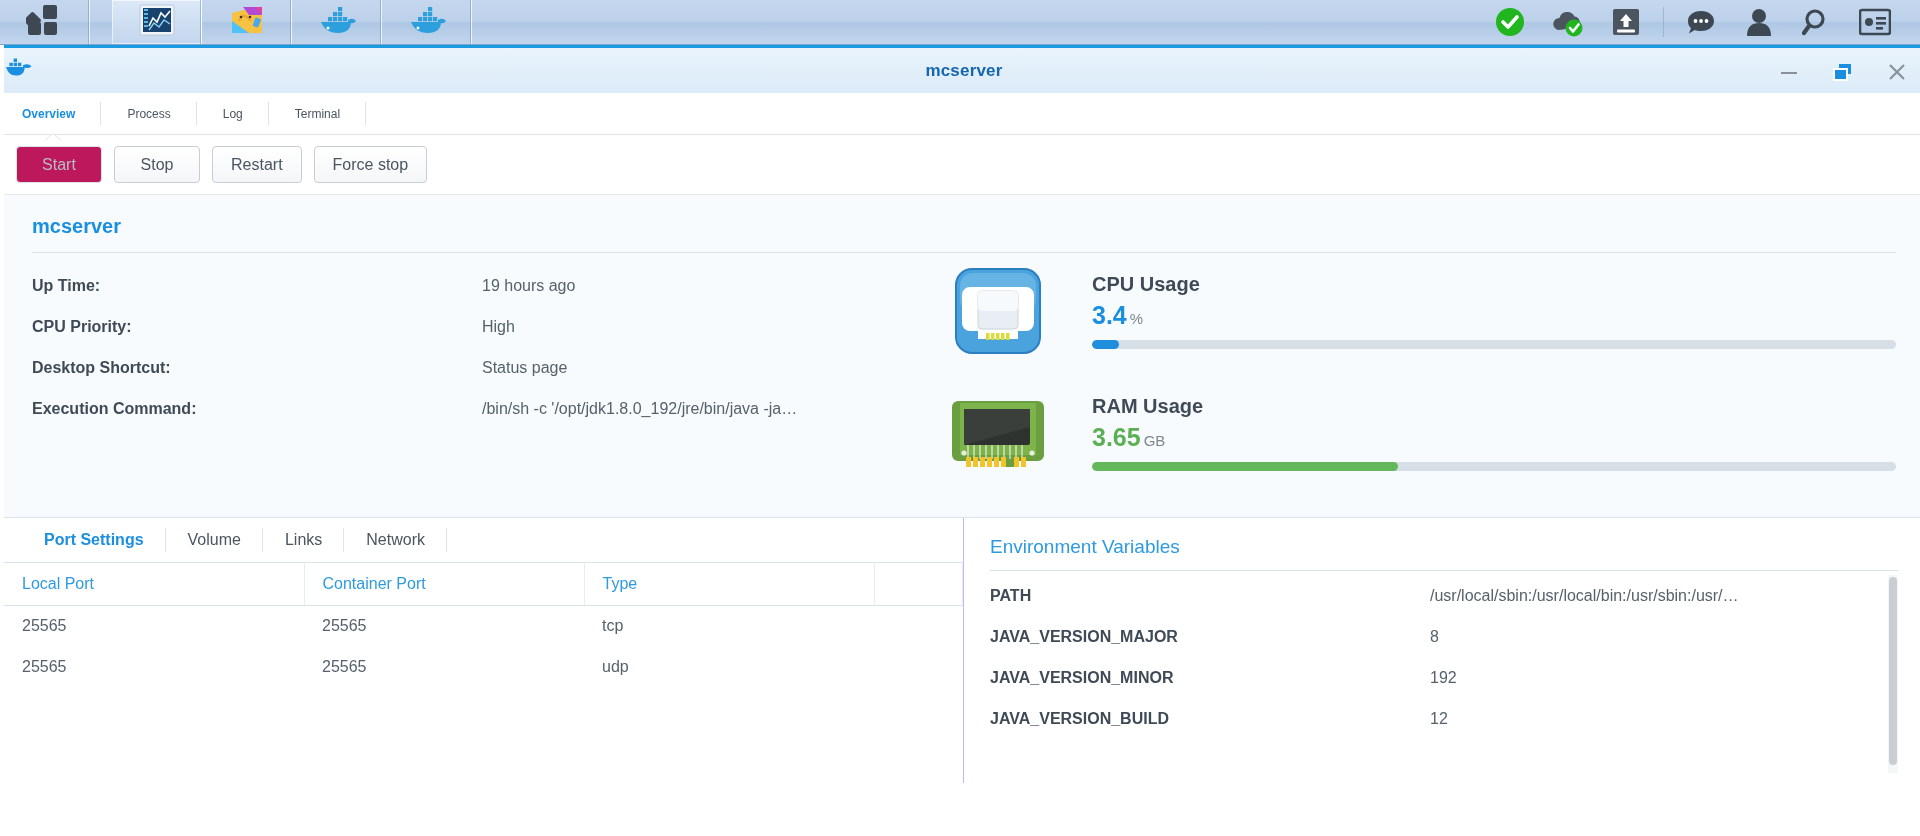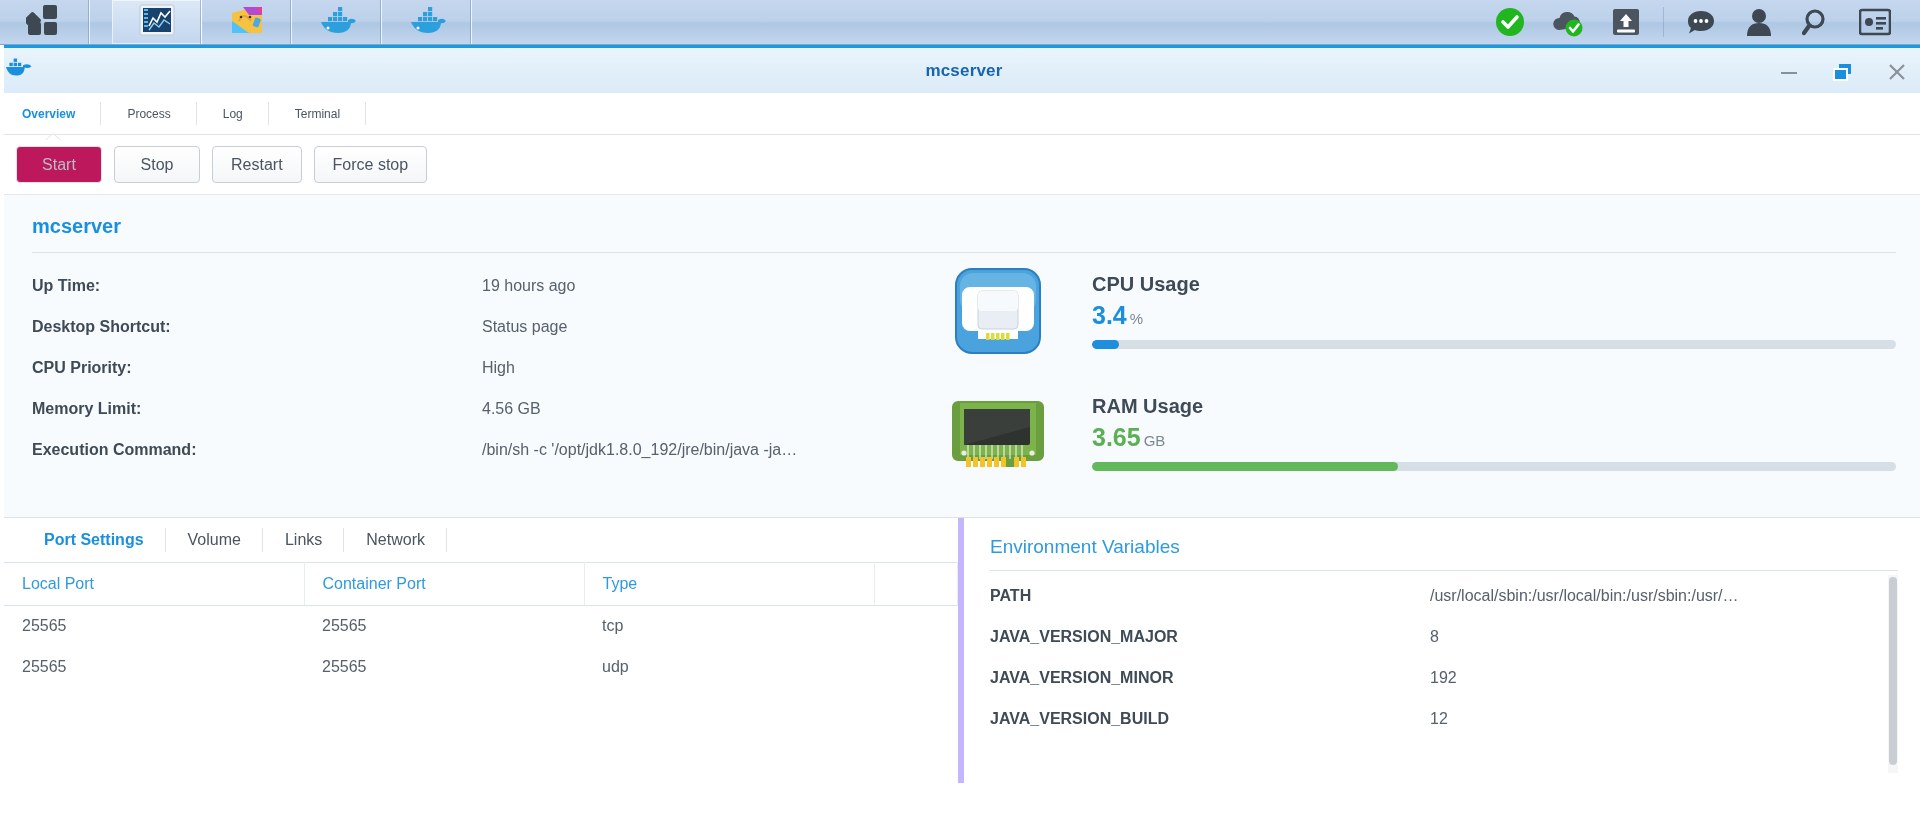--- a/index.html
+++ b/index.html
@@ -135,21 +135,21 @@
   .gauge-num.cpu { color: #1a8fe0; }
   .gauge-num.ram { color: #5ab052; }
   .gauge-unit { font-size: 15px; font-weight: normal; color: #7b8792; margin-left: 3px; }
   .bar-track { height: 9px; border-radius: 5px; background: #d6dee6; margin-top: 10px; overflow: hidden; }
   .bar-fill { height: 100%; border-radius: 5px; }
   .bar-fill.cpu { background: #1f8fdd; }
   .bar-fill.ram { background: #64b85c; }
 
   
   .bottom { display: flex; height: 266px; border-top: 1px solid #dbe3ea; background: #fff; }
-  .bl { width: 960px; border-right: 6px solid #c4b5fd; }
+  .bl { width: 960px; border-right: 1px solid #c4b5fd; }
   .br { flex: 1; padding: 18px 26px 0 26px; position: relative; }
 
   .subtabbar { height: 44px; display: flex; align-items: stretch; padding-left: 18px; }
   .subtab {
     position: relative; display: flex; align-items: center; padding: 0 22px;
     font-size: 16px; color: #4a5560; cursor: pointer;
   }
   .subtab::after {
     content: ""; position: absolute; right: 0; top: 10px; bottom: 10px;
     width: 1px; background: #dfe4e8;
@@ -389,30 +389,26 @@
     <div class="ov-title">mcserver</div>
     <div class="ov-rule"></div>
 
     <div class="ov-body">
       <div class="info-table">
         <div class="info-row">
           <div class="info-label">Up Time:</div>
           <div class="info-value">19 hours ago</div>
         </div>
         <div class="info-row">
+          <div class="info-label">CPU Priority:</div>
+          <div class="info-value">High</div>
+        </div>
+        <div class="info-row">
           <div class="info-label">Desktop Shortcut:</div>
           <div class="info-value">Status page</div>
-        </div>
-        <div class="info-row">
-          <div class="info-label">CPU Priority:</div>
-          <div class="info-value">High</div>
-        </div>
-        <div class="info-row">
-          <div class="info-label">Memory Limit:</div>
-          <div class="info-value">4.56 GB</div>
         </div>
         <div class="info-row">
           <div class="info-label">Execution Command:</div>
           <div class="info-value">/bin/sh -c '/opt/jdk1.8.0_192/jre/bin/java -ja…</div>
         </div>
       </div>
 
       <div class="gauges">
 
         <div class="gauge">

